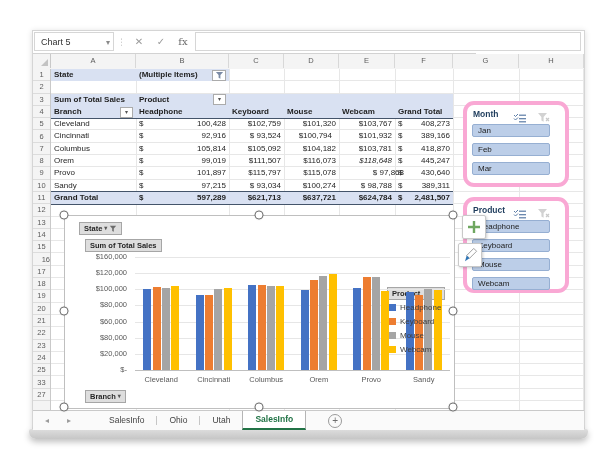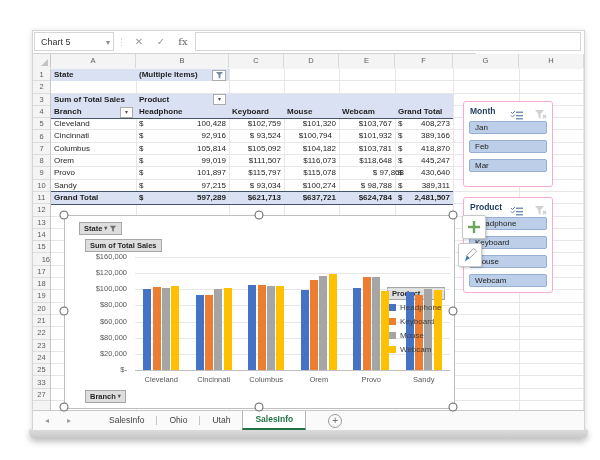--- a/index.html
+++ b/index.html
@@ -38,21 +38,21 @@
   .pcell{position:absolute;top:0;height:12.3px;line-height:12.3px;white-space:nowrap;box-sizing:border-box;}
   .bold{font-weight:bold;}
   .num{text-align:right;padding-right:3px;}
   .acct{display:flex;justify-content:space-between;padding:0 3px 0 3px;}
   .dark{position:absolute;left:0;width:402px;height:1px;background:#44546a;}
   .ddbtn{position:absolute;width:13px;height:11px;top:0.8px;background:#fff;border:1px solid #ababab;box-sizing:border-box;
      color:#555;font-size:6px;line-height:9px;text-align:center;}
   .filterbtn{position:absolute;width:14px;height:11px;top:0.8px;background:#fff;border:1px solid #ababab;box-sizing:border-box;
      display:flex;align-items:center;justify-content:center;}
   
-  .slicer{position:absolute;left:430px;width:90px;background:#fff;border:1px solid #f9a8d4;border-radius:3px;box-sizing:border-box;}
+  .slicer{position:absolute;left:430px;width:106px;background:#fff;border:4px solid #f9a8d4;border-radius:11px;box-sizing:border-box;}
   .slhead{position:absolute;left:0;top:2px;width:100%;height:14px;}
   .sltitle{position:absolute;left:6px;top:0;font-size:8.5px;font-weight:bold;color:#1e3c5c;line-height:14px;}
   .slic{position:absolute;top:2px;}
   .slitem{position:absolute;left:5px;width:78px;height:13px;background:#bccee8;border:1px solid #96afd2;border-radius:2px;
      font-size:8px;color:#222;line-height:12px;padding-left:5px;box-sizing:border-box;}
   
   #chart{position:absolute;left:31px;top:184px;width:389px;height:192px;background:#fff;border:1px solid #bfbfbf;box-sizing:content-box;}
   .fieldbtn{position:absolute;background:#dedede;border:1px solid #a6a6a6;font-size:7.5px;font-weight:600;color:#262626;
      line-height:11px;padding:0 4px;white-space:nowrap;display:flex;align-items:center;gap:2px;height:13px;box-sizing:border-box;}
   .ylab{position:absolute;width:62px;text-align:right;font-size:7.5px;color:#595959;line-height:8px;}
@@ -218,21 +218,21 @@
           </div>
         </div>
         <div class="prow" style="top: 61.5px;">
           <div class="pcell " style="left: 0px; width: 85px; padding-left: 3px;">Orem</div>
           <div class="pcell acct" style="left: 85px; width: 93px;">
             <span>$</span>
             <span>99,019</span>
           </div>
           <div class="pcell num" style="left: 178px; width: 55px; padding-left: 0px;">$111,507</div>
           <div class="pcell num" style="left: 233px; width: 55px; padding-left: 0px;">$116,073</div>
-          <div class="pcell num" style="left: 288px; width: 56px; padding-left: 0px;">$118,648</div>
+          <div class="pcell num" style="left: 288px; width: 56px; padding-left: 0px; font-style: italic;">$118,648</div>
           <div class="pcell acct" style="left: 344px; width: 58px;">
             <span>$</span>
             <span>445,247</span>
           </div>
         </div>
         <div class="prow" style="top: 73.8px;">
           <div class="pcell " style="left: 0px; width: 85px; padding-left: 3px;">Provo</div>
           <div class="pcell acct" style="left: 85px; width: 93px;">
             <span>$</span>
             <span>101,897</span>

